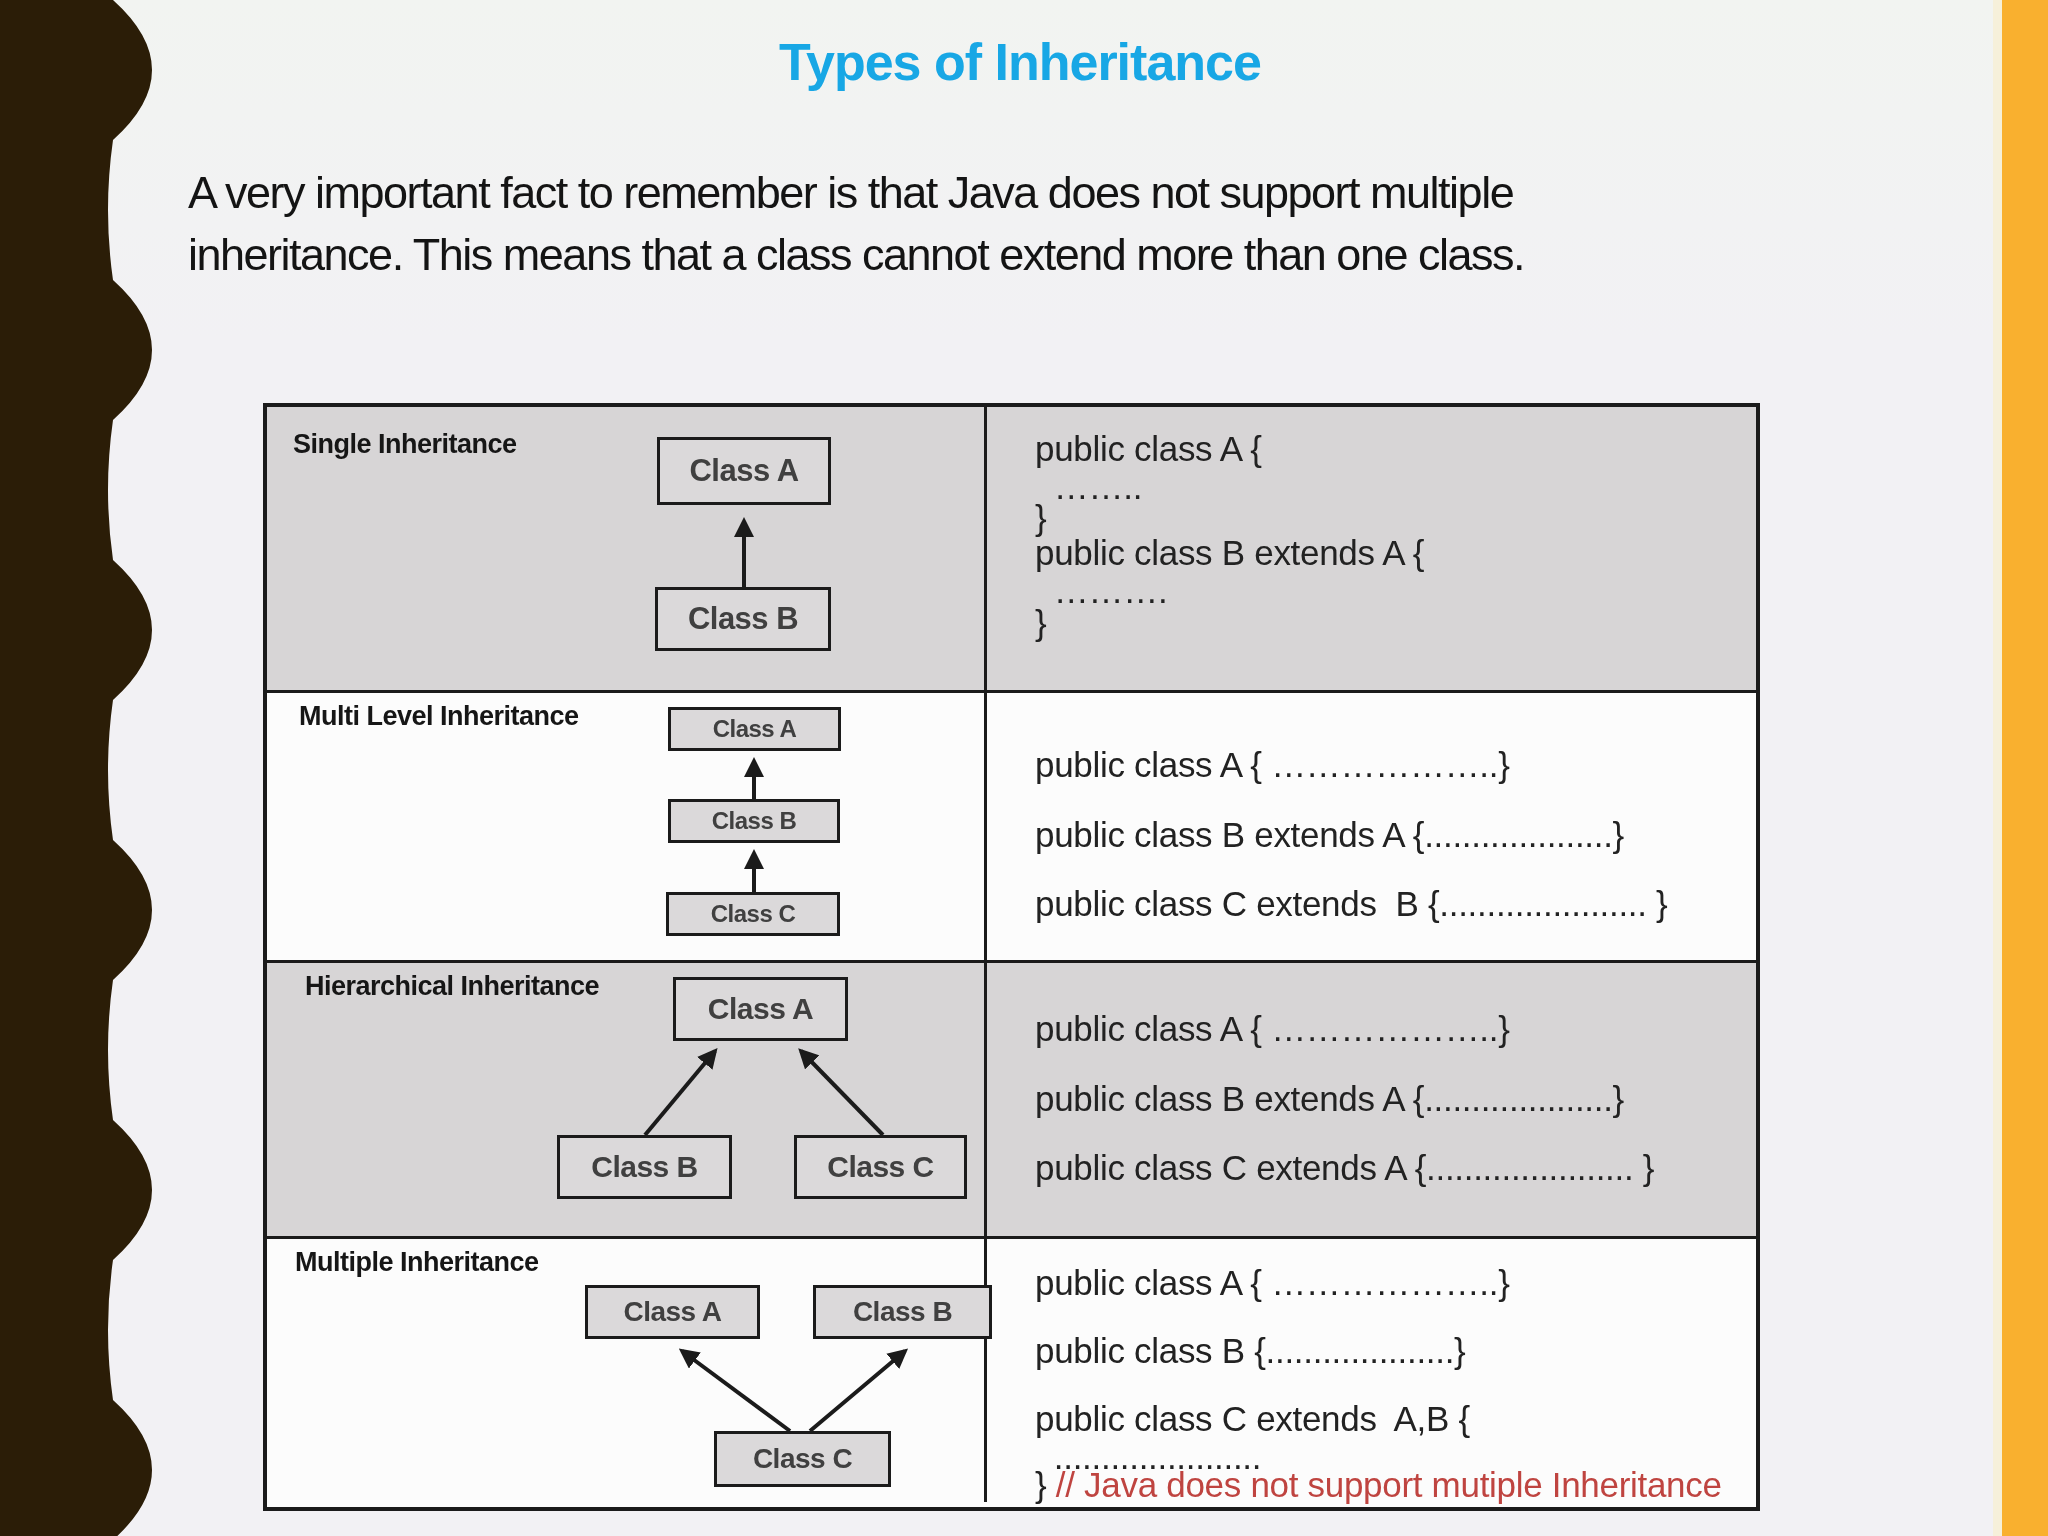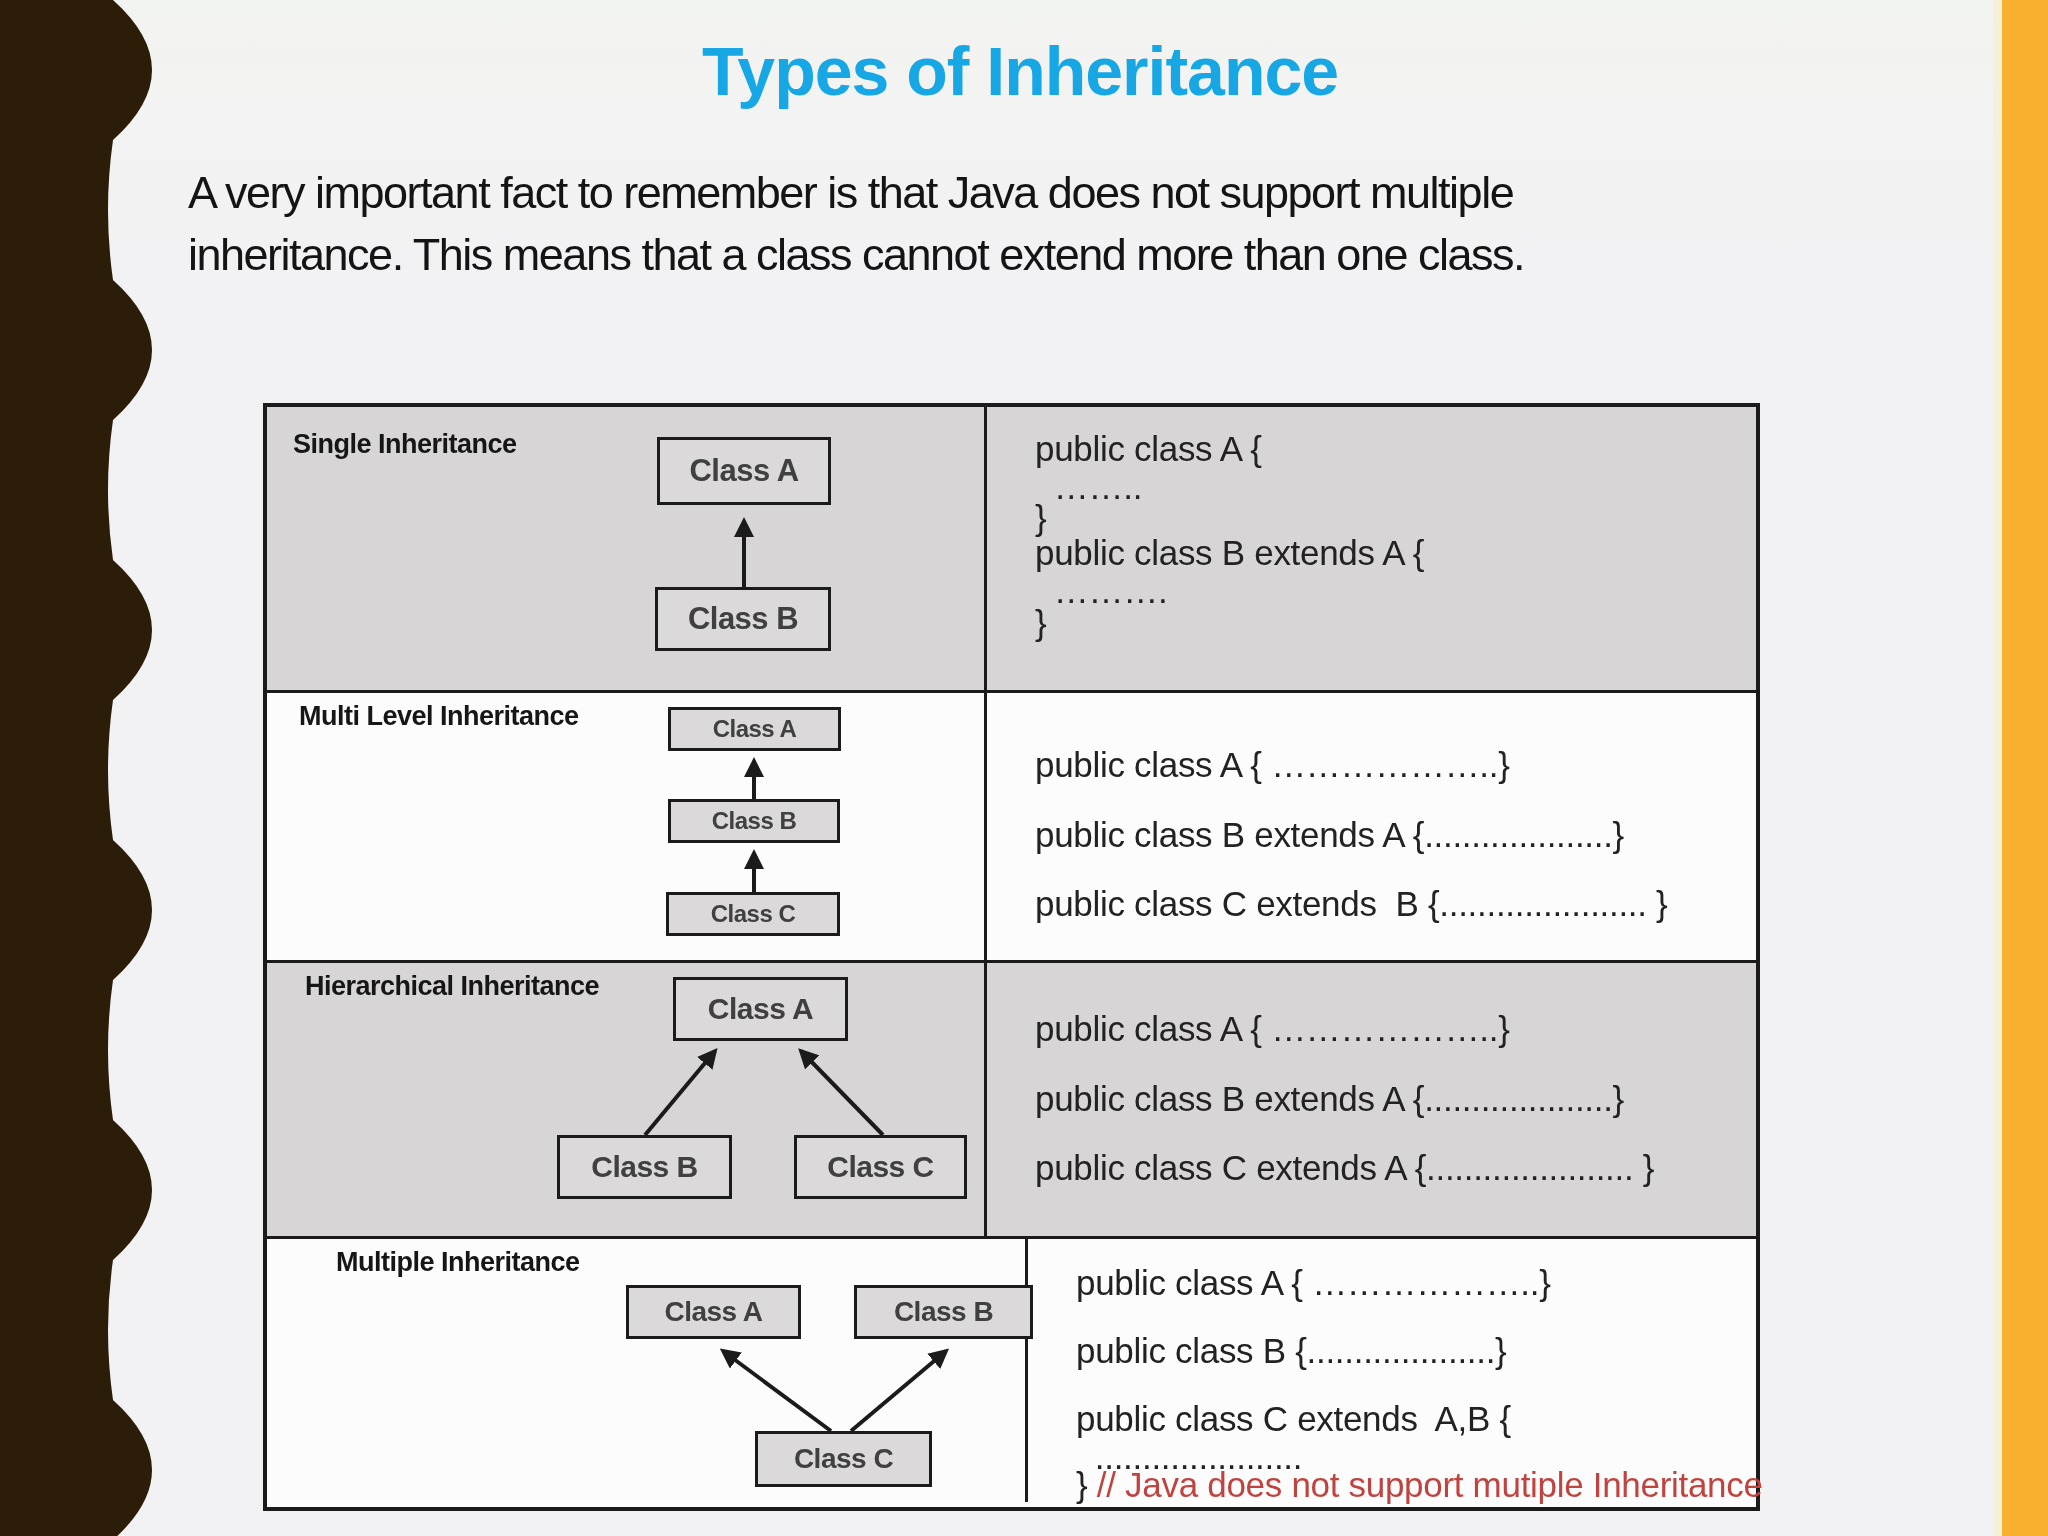--- a/index.html
+++ b/index.html
@@ -8,32 +8,32 @@
     background:linear-gradient(180deg,#f2f4f1 0%,#f2f1f4 22%,#f2f1f4 100%);
     font-family:"Liberation Sans","DejaVu Sans",sans-serif;
   }
   
   .wave{position:absolute;left:0;top:0;}
   
   .cream-strip{position:absolute;top:0;bottom:0;left:1993px;width:9px;background:#f6f0da;}
   .orange-strip{position:absolute;top:0;bottom:0;left:2002px;width:46px;background:#f9b02f;}
   .title{
     position:absolute;left:240px;top:32px;width:1560px;text-align:center;
-    font-size:68px;font-weight:bold;color:#18a7e5;letter-spacing:-1px;
+    font-size:52px;font-weight:bold;color:#18a7e5;letter-spacing:-1px;
   }
   .intro{position:absolute;left:188px;top:162px;width:1640px;color:#141414;
     font-size:45px;letter-spacing:-1.5px;line-height:62px;}
   
   .itable{position:absolute;left:263px;top:403px;width:1497px;height:1108px;
     border:4px solid #1b1b1b;box-sizing:border-box;background:#fcfcfc;}
   .trow{position:relative;display:flex;width:100%;box-sizing:border-box;}
   .trow + .trow{border-top:3px solid #1b1b1b;}
   .gray{background:#d7d5d6;}
   .white{background:#fcfcfc;}
-  .r1{height:283px;} .r2{height:270px;} .r3{height:276px;} .r4{height:266px;padding-left:41px;}
+  .r1{height:283px;} .r2{height:270px;} .r3{height:276px;} .r4{height:266px;}
   .dcell{position:relative;width:717px;border-right:3px solid #1b1b1b;box-sizing:content-box;flex:none;}
   .ccell{position:relative;flex:1;}
   .rlabel{position:absolute;font-weight:bold;font-size:27px;color:#161616;letter-spacing:-0.5px;white-space:nowrap;}
   .cbox{
     position:absolute;background:#dbd9da;border:3px solid #1b1b1b;box-sizing:border-box;
     display:flex;align-items:center;justify-content:center;
     font-weight:bold;color:#404040;letter-spacing:-0.5px;white-space:nowrap;
   }
   .r1 .cbox{font-size:31px;} .r2 .cbox{font-size:24px;}
   .r3 .cbox{font-size:30px;} .r4 .cbox{font-size:28px;}

